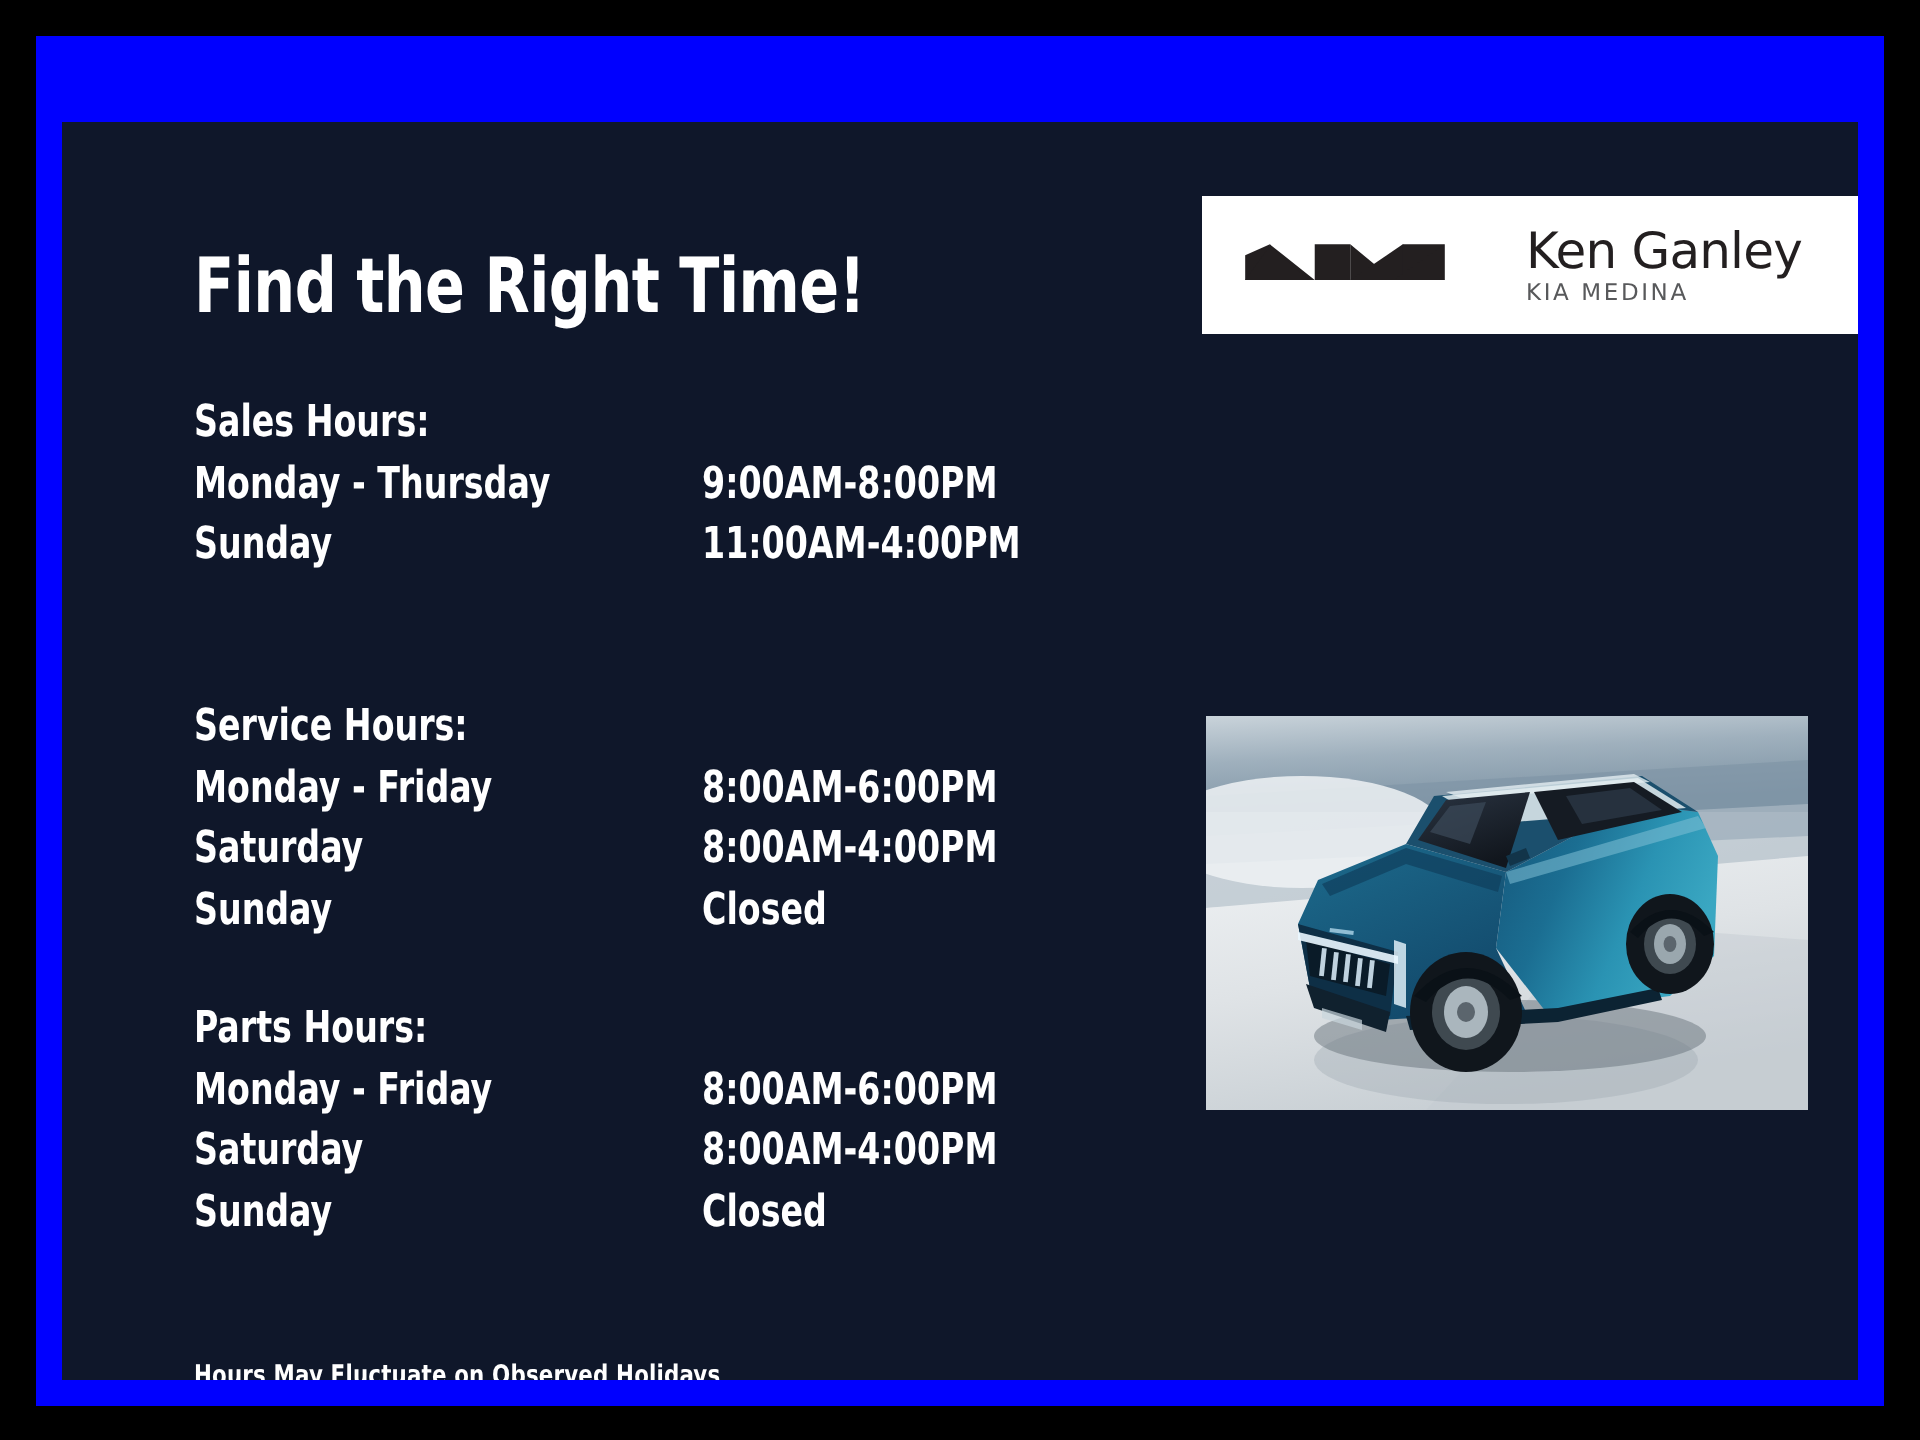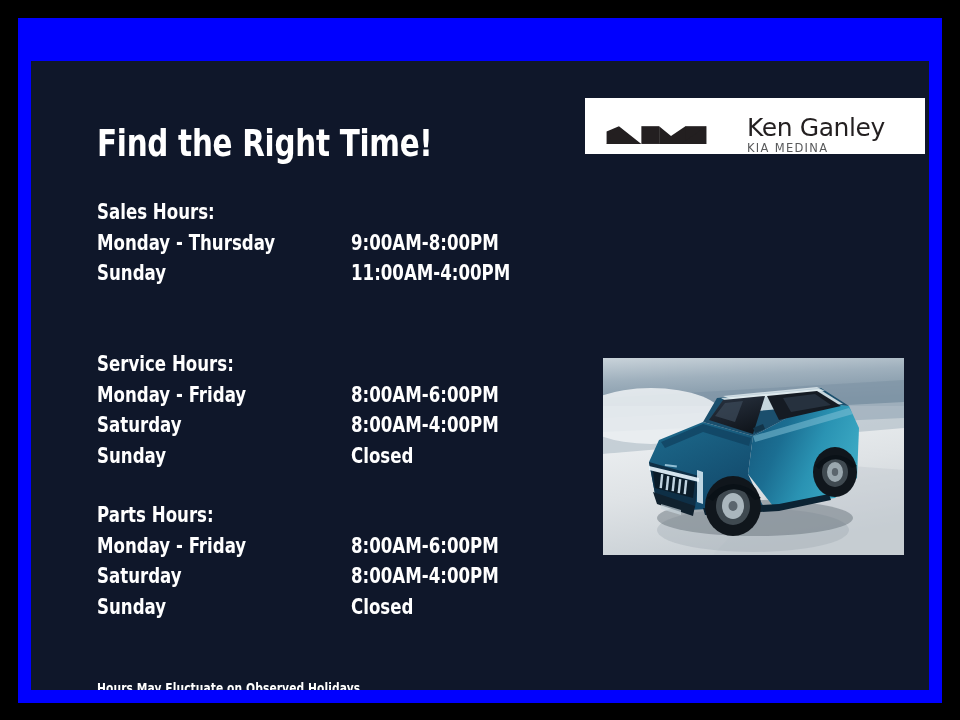--- a/index.html
+++ b/index.html
@@ -109,27 +109,27 @@
     letter-spacing: 0.1px;
     font-family: "DejaVu Sans Condensed", "Liberation Sans Narrow", "Liberation Sans", sans-serif;
     transform: scaleX(0.88);
     transform-origin: left top;
     white-space: nowrap;
   }
 
   
   #logo-plate {
     position: absolute;
-    left: 554px;
+    left: 570px;
     top: 37px;
     width: 340px;
-    height: 56px;
+    height: 69px;
     background: #ffffff;
     display: flex;
-    align-items: flex-end;
+    align-items: center;
     overflow: hidden;
   }
   #kia-mark {
     width: 124px;
     height: 34px;
     margin-left: 16px;
     flex: none;
     display: block;
   }
   #logo-text {

